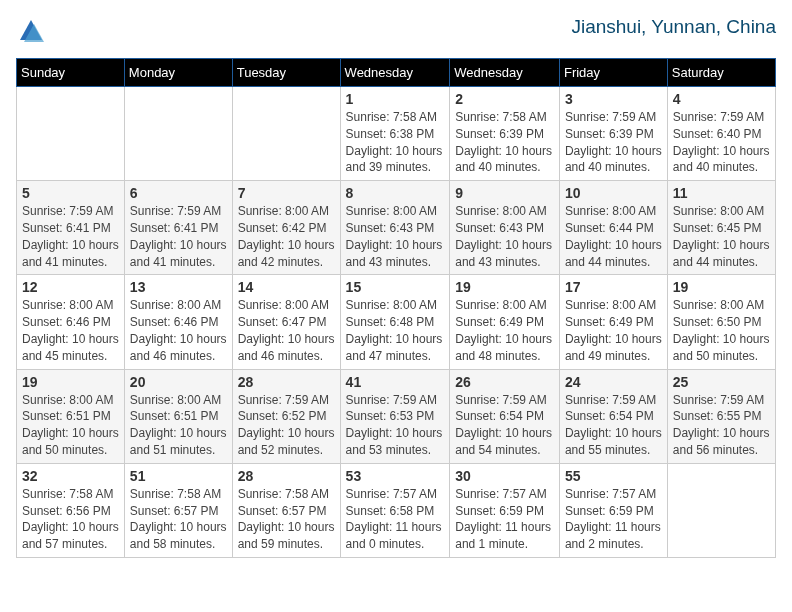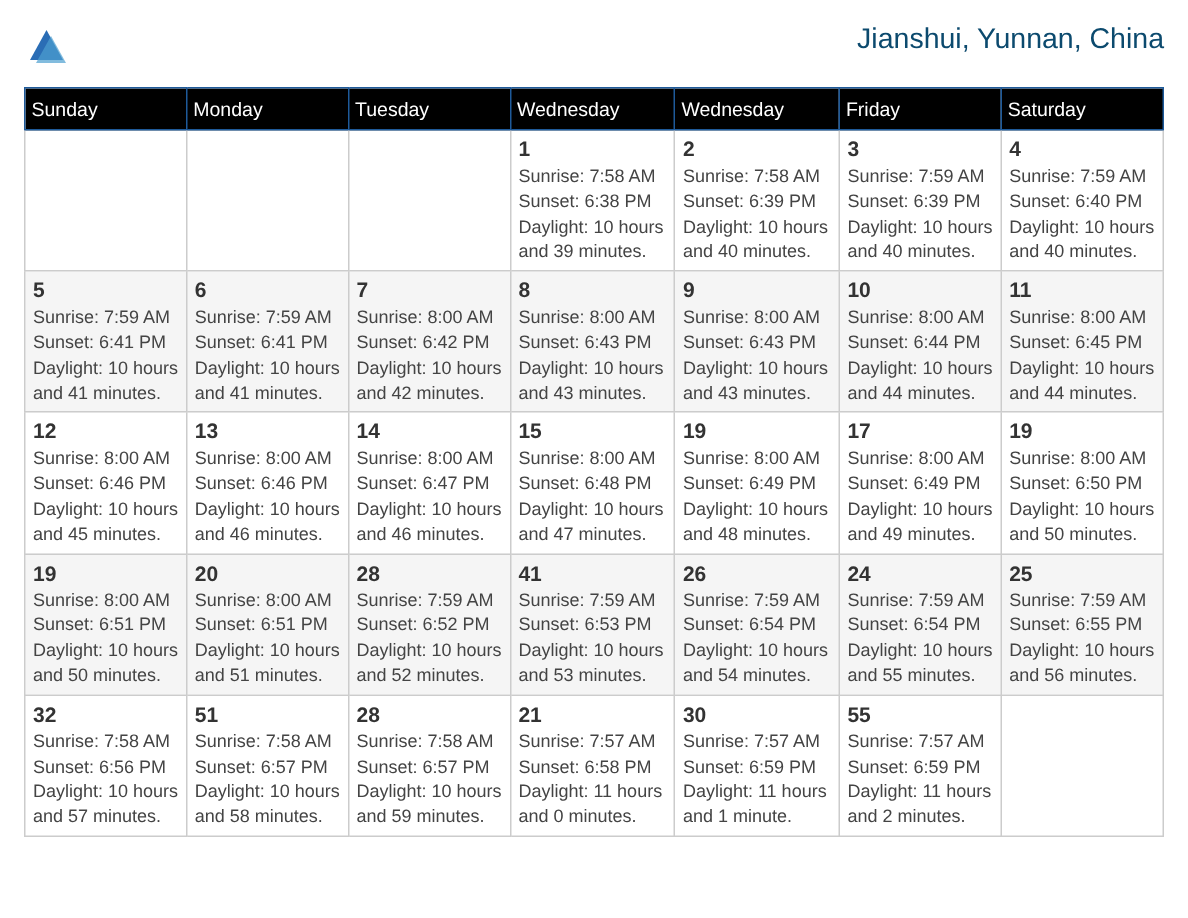--- a/index.html
+++ b/index.html
@@ -323,21 +323,21 @@
 and 58 minutes.</div>
         </td>
         <td>
           <span class="day-num">28</span>
           <div class="day-info" style="white-space: pre-line;">Sunrise: 7:58 AM
 Sunset: 6:57 PM
 Daylight: 10 hours
 and 59 minutes.</div>
         </td>
         <td>
-          <span class="day-num">21</span>
+          <span class="day-num">53</span>
           <div class="day-info" style="white-space: pre-line;">Sunrise: 7:57 AM
 Sunset: 6:58 PM
 Daylight: 11 hours
 and 0 minutes.</div>
         </td>
         <td>
           <span class="day-num">30</span>
           <div class="day-info" style="white-space: pre-line;">Sunrise: 7:57 AM
 Sunset: 6:59 PM
 Daylight: 11 hours

